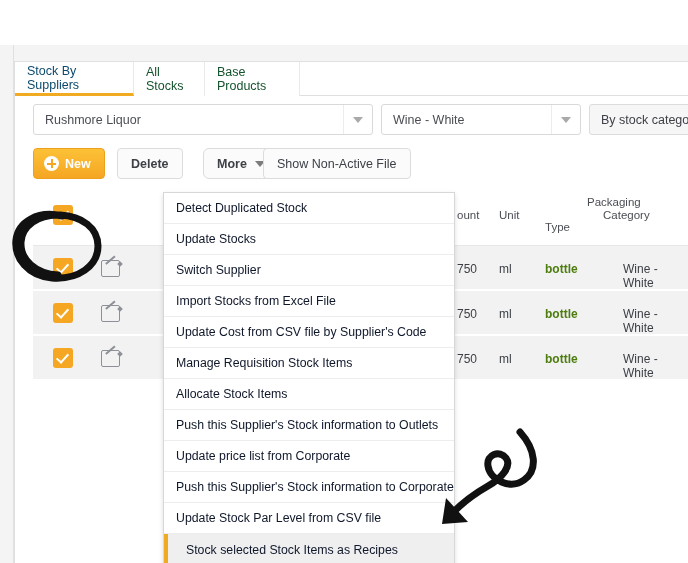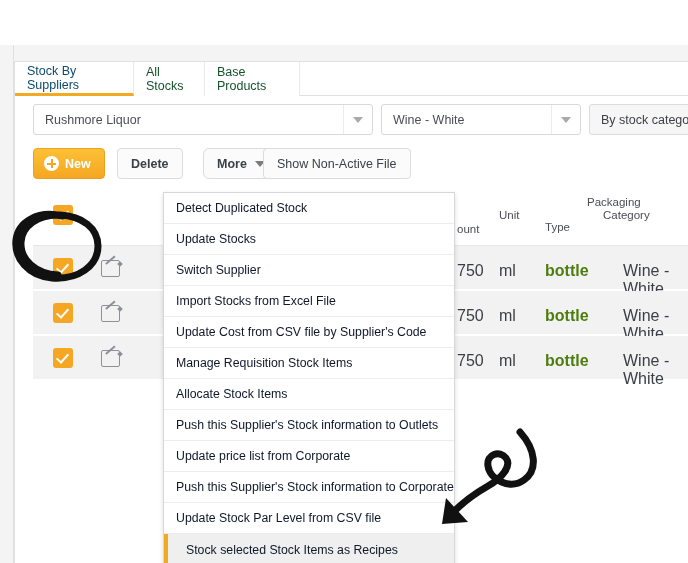--- a/index.html
+++ b/index.html
@@ -161,21 +161,21 @@
     height: 62px;
     border-bottom: 1px solid #e7e7e7;
     background: #ffffff;
   }
   .tbl-row {
     position: relative;
     height: 45px;
     background: #f2f2f2;
     border-bottom: 2px solid #ffffff;
   }
-  .cell { position: absolute; font-size: 16px; color: #3b3e44; }
+  .cell { position: absolute; font-size: 12px; color: #3b3e44; }
   .cell-h { position: absolute; font-size: 11.5px; color: #4b4e54; }
   .cell-link { color: #4d7c0f; font-weight: bold; }
 
   .chk {
     position: absolute;
     width: 20px; height: 20px;
     background: #f5a623;
     border-radius: 3px;
     cursor: pointer;
   }
@@ -305,21 +305,21 @@
 
         <div class="btn-gray" style="left:248px;font-weight:normal;">
           <span>Show Non-Active File</span>
         </div>
       </div>
 
       <div class="table-wrap">
 
         <div class="tbl-header">
           <span class="chk" style="left:20px;top:21px;"></span>
-          <span class="cell-h" style="left:424px;top:39px;">ount</span>
+          <span class="cell-h" style="left:424px;top:25px;">ount</span>
           <span class="cell-h" style="left:466px;top:25px;">Unit</span>
           <span class="cell-h" style="left:512px;top:12px;margin-left:42px;">Packaging</span>
           <span class="cell-h" style="left:512px;top:37px;">Type</span>
           <span class="cell-h" style="left:570px;top:25px;">Category</span>
         </div>
 
         <div class="tbl-row">
           <span class="chk" style="left:20px;top:12px;"></span>
           <span class="edit-icon" style="left:68px;top:14px;"></span>
           <span class="cell" style="left:424px;top:16px;">750</span>

